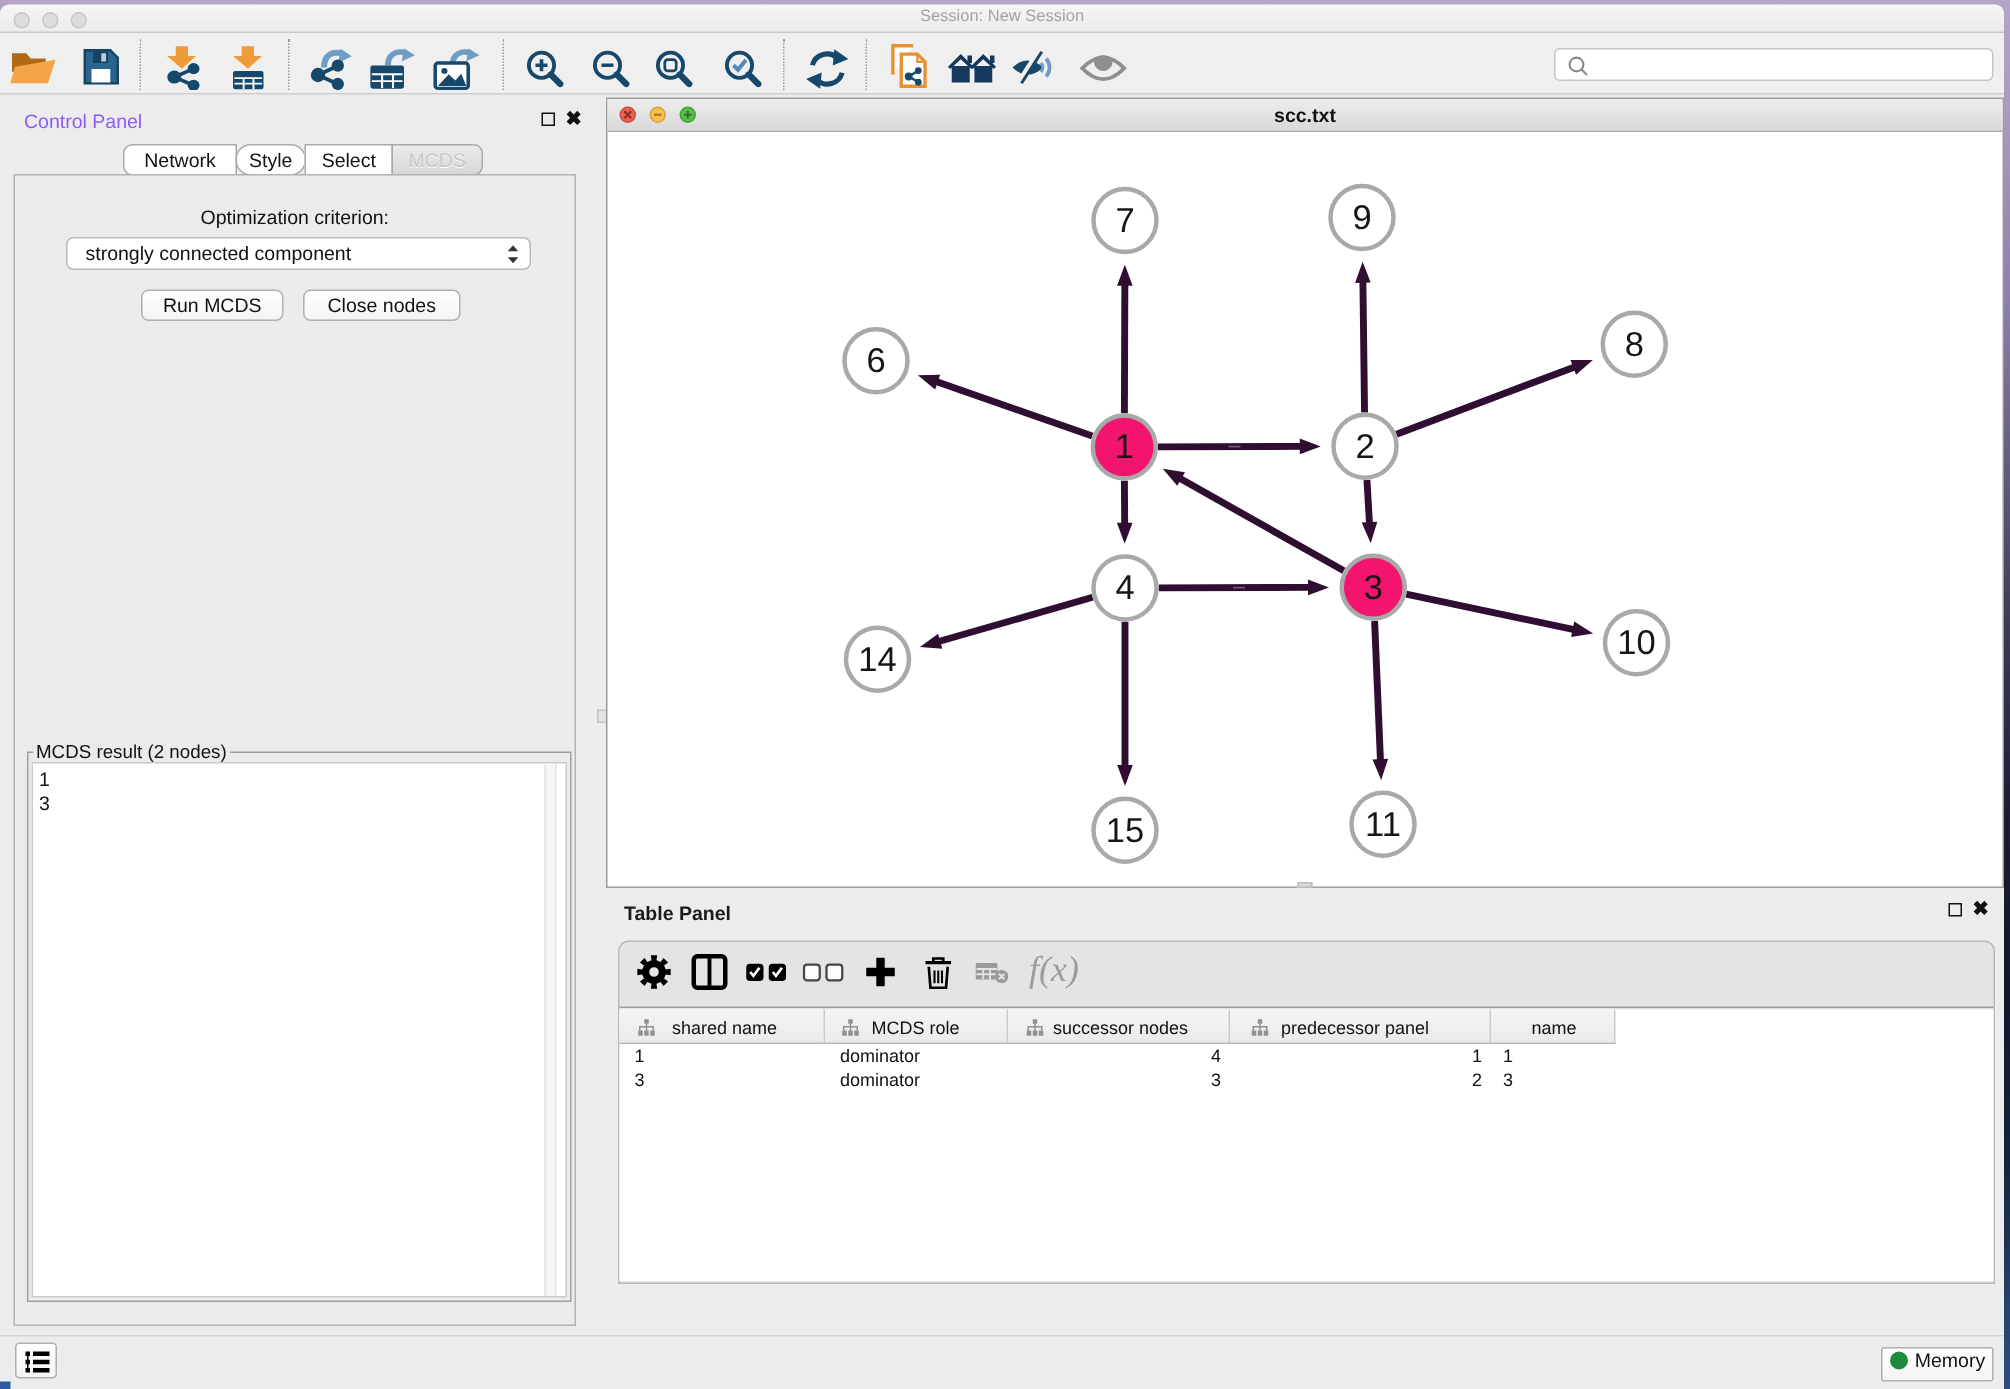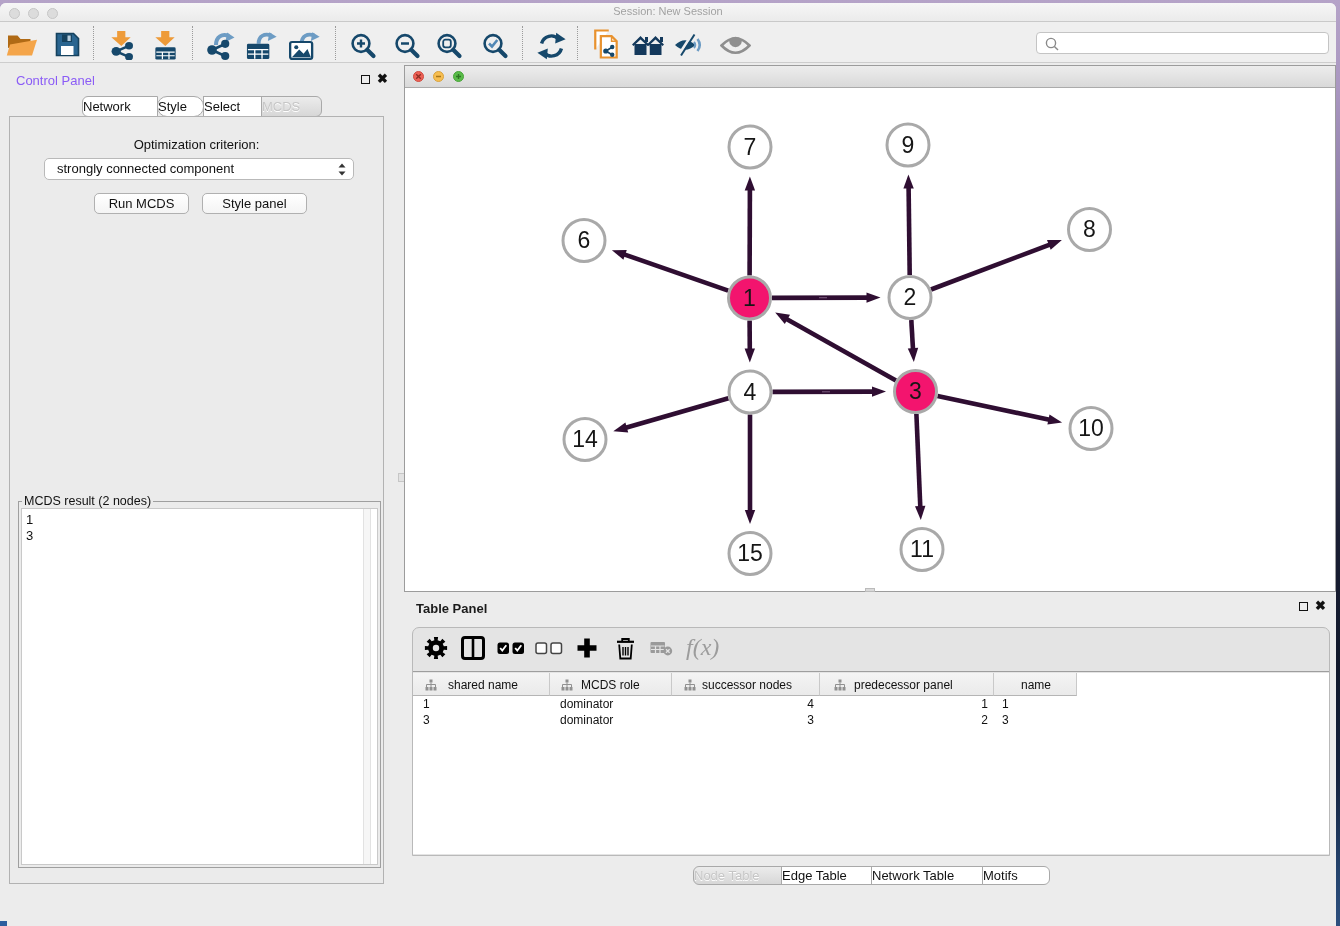--- a/index.html
+++ b/index.html
@@ -27,21 +27,21 @@
   border-left:1px dotted #9b9b9b; }
 .search { position:absolute; left:1036px; top:10px; width:293px; height:22px;
   background:#fff; border:1px solid #c4c4c4; border-radius:4px; }
 
 .hbox { position:absolute; width:9px; height:9px; border:1.5px solid #111; background:transparent; }
 .hx { position:absolute; font-size:13px; font-weight:bold; color:#111; line-height:10px; }
 
 .cp-title { position:absolute; left:16px; top:70px; font-size:13px; color:#8b5cf6; }
 .tabs { position:absolute; height:21px; }
 .tab { position:absolute; top:0; height:21px; background:#fff; border:1px solid #a9a9a9;
-  font-size:13px; color:#111; line-height:19px; }
+  font-size:13px; color:#111; text-align:center; line-height:19px; }
 .tab.sel { background:linear-gradient(#ececec,#d7d7d7); color:#c6c6c6;
   text-shadow:0 1px 0 #ffffff; }
 .cp-box { position:absolute; left:9px; top:113px; width:375px; height:768px;
   border:1px solid #b2b2b2; background:#ebebeb; }
 .btn { position:absolute; background:linear-gradient(#ffffff,#f4f4f4); border:1px solid #b0b0b0;
   border-radius:5px; font-size:13px; color:#111; text-align:center; }
 
 .frame { position:absolute; left:404px; top:62px; width:932px; height:527px;
   border:1px solid #9c9c9c; background:#fff; }
 .ftitle { position:absolute; left:0; top:0; width:100%; height:22px;
@@ -212,21 +212,21 @@
   </div>
   <div class="cp-box"></div>
   <div style="position:absolute; left:9px; top:134px; width:375px; text-align:center; font-size:13px; color:#111;">Optimization criterion:</div>
   <div style="position:absolute; left:44px; top:155px; width:310px; height:22px; background:#fff; border:1px solid #b9b9b9; border-radius:5px; font-size:13px; color:#111; line-height:20px; padding-left:12px;">strongly connected component
     <svg style="position:absolute; right:6px; top:3px;" width="10" height="15" viewBox="0 0 10 15">
       <path d="M1.5 5.5 L5 1.5 L8.5 5.5 Z" fill="#333"></path>
       <path d="M1.5 9.5 L5 13.5 L8.5 9.5 Z" fill="#333"></path>
     </svg>
   </div>
   <div class="btn" style="left:94px; top:190px; width:95px; height:21px; line-height:19px;">Run MCDS</div>
-  <div class="btn" style="left:202px; top:190px; width:105px; height:21px; line-height:19px;">Style panel</div>
+  <div class="btn" style="left:202px; top:190px; width:105px; height:21px; line-height:19px;">Close nodes</div>
 
   <fieldset style="position:absolute; left:18px; top:491px; width:363px; height:374px; border:1px solid #9f9f9f; padding:0;">
     <legend style="font-size:12.5px; color:#111; margin-left:3px; padding:0 2px;">MCDS result (2 nodes)</legend>
   </fieldset>
   <div style="position:absolute; left:21px; top:505px; width:357px; height:357px; background:#fff; border:1px solid #c9c9c9;">
     <div style="position:absolute; left:4px; top:3px; font-size:13px; color:#111; line-height:16px;">1<br>3</div>
     <div style="position:absolute; right:6px; top:0; width:8px; height:100%; background:#f6f6f6; border-left:1px solid #e2e2e2; border-right:1px solid #e2e2e2;"></div>
   </div>
 
   <div style="position:absolute; left:398px; top:470px; width:7px; height:9px; background:#e2e2e2; border:1px solid #c6c6c6;"></div>
@@ -234,20 +234,21 @@
   <div class="frame">
     <div class="ftitle">
       <div class="light" style="left:8px;  background:#ee6156; border:1px solid #ce4b40;"></div>
       <div class="light" style="left:28px; background:#f7be50; border:1px solid #d9a33d;"></div>
       <div class="light" style="left:48px; background:#59bb49; border:1px solid #47a438;"></div>
       <svg style="position:absolute;left:8px;top:5px" width="51" height="11" viewBox="0 0 51 11">
         <path d="M3.2 3.2 L7.8 7.8 M7.8 3.2 L3.2 7.8" stroke="#8e2e24" stroke-width="1.4"></path>
         <path d="M23 5.5 L28 5.5" stroke="#a87618" stroke-width="1.4"></path>
         <path d="M43 5.5 L48 5.5 M45.5 3 L45.5 8" stroke="#2e7522" stroke-width="1.4"></path>
       </svg>
+      <div style="position:absolute; top:3px; width:100%; text-align:center; font-size:13px; font-weight:bold; color:#111;">scc.txt</div>
     </div>
     <svg id="graph" style="position:absolute; left:0; top:23px;" width="930" height="503" viewBox="405 88 930 503">
       <g stroke="#2f0e32" stroke-width="4.6" fill="#2f0e32">
         <line x1="749.6" y1="274.5" x2="749.9" y2="188.5"></line>
         <line x1="728.2" y1="289.6" x2="624.1" y2="253.4"></line>
         <line x1="772.0" y1="296.9" x2="867.5" y2="296.6"></line>
         <line x1="749.6" y1="319.5" x2="749.8" y2="348.5"></line>
         <line x1="909.7" y1="274.0" x2="908.6" y2="186.5"></line>
         <line x1="931.0" y1="288.5" x2="1049.8" y2="243.6"></line>
         <line x1="911.3" y1="319.0" x2="913.0" y2="348.1"></line>
@@ -395,21 +396,32 @@
       <div class="td" style="left:407px; top:23px; width:168px; text-align:right;">1</div>
       <div class="td" style="left:589px; top:23px;">1</div>
       <div class="td" style="left:10px; top:39px;">3</div>
       <div class="td" style="left:147px; top:39px;">dominator</div>
       <div class="td" style="left:259px; top:39px; width:142px; text-align:right;">3</div>
       <div class="td" style="left:407px; top:39px; width:168px; text-align:right;">2</div>
       <div class="td" style="left:589px; top:39px;">3</div>
     </div>
   </div>
 
-  <div class="btabs" style="left:693px; width:358px;">
-    <div class="tab sel bt" style="left:0; width:89px; border-radius:6px 0 0 6px;">Node Table</div>
-    <div class="tab bt" style="left:88px; width:91px;">Edge Table</div>
-    <div class="tab bt" style="left:178px; width:112px;">Network Table</div>
-    <div class="tab bt" style="left:289px; width:68px; border-radius:0 6px 6px 0;">Motifs</div>
-  </div>
-
+
+  <div class="status">
+    <div class="btn" style="left:10px; top:4px; width:28px; height:24px; border-radius:3px;">
+      <svg style="position:absolute;left:5px;top:4px" width="18" height="16" viewBox="0 0 18 16">
+        <path d="M2.5 2.5 V13.5" stroke="#000" stroke-width="1"></path>
+        <g fill="#000">
+            <rect x="1" y="1" width="3" height="3"></rect>
+            <rect x="1" y="6.5" width="3" height="3"></rect>
+            <rect x="1" y="12" width="3" height="3"></rect>
+        <rect x="6" y="1" width="11" height="3"></rect>
+            <rect x="6" y="6.5" width="11" height="3"></rect>
+            <rect x="6" y="12" width="11" height="3"></rect>
+          </g>
+      </svg>
+    </div>
+    <div class="btn" style="left:1254px; top:7px; width:75px; height:23px; border-radius:2px;">
+      <span style="display:inline-block; width:12px; height:12px; border-radius:50%; background:#1d8c3c; vertical-align:-2px; margin-right:5px;"></span>Memory</div>
+  </div>
   <div style="position:absolute; left:0; top:918px; width:7px; height:5px; background:#2d5d9e;"></div>
 </div>
 
 </body></html>

